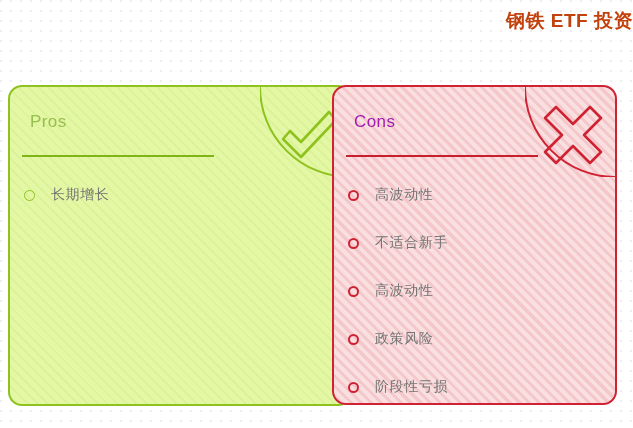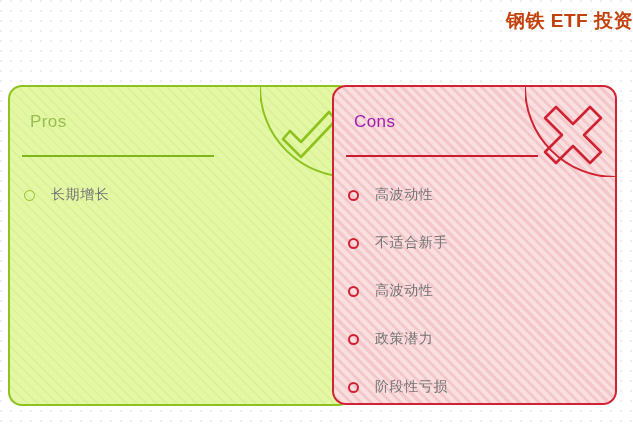--- a/index.html
+++ b/index.html
@@ -198,20 +198,20 @@
     <li class="item">
       <span class="bullet"></span>
       <span class="item-label">不适合新手</span>
     </li>
     <li class="item">
       <span class="bullet"></span>
       <span class="item-label">高波动性</span>
     </li>
     <li class="item">
       <span class="bullet"></span>
-      <span class="item-label">政策潜力</span>
+      <span class="item-label">政策风险</span>
     </li>
     <li class="item">
       <span class="bullet"></span>
       <span class="item-label">阶段性亏损</span>
     </li>
   </ul>
 </div>
 
 </body></html>

